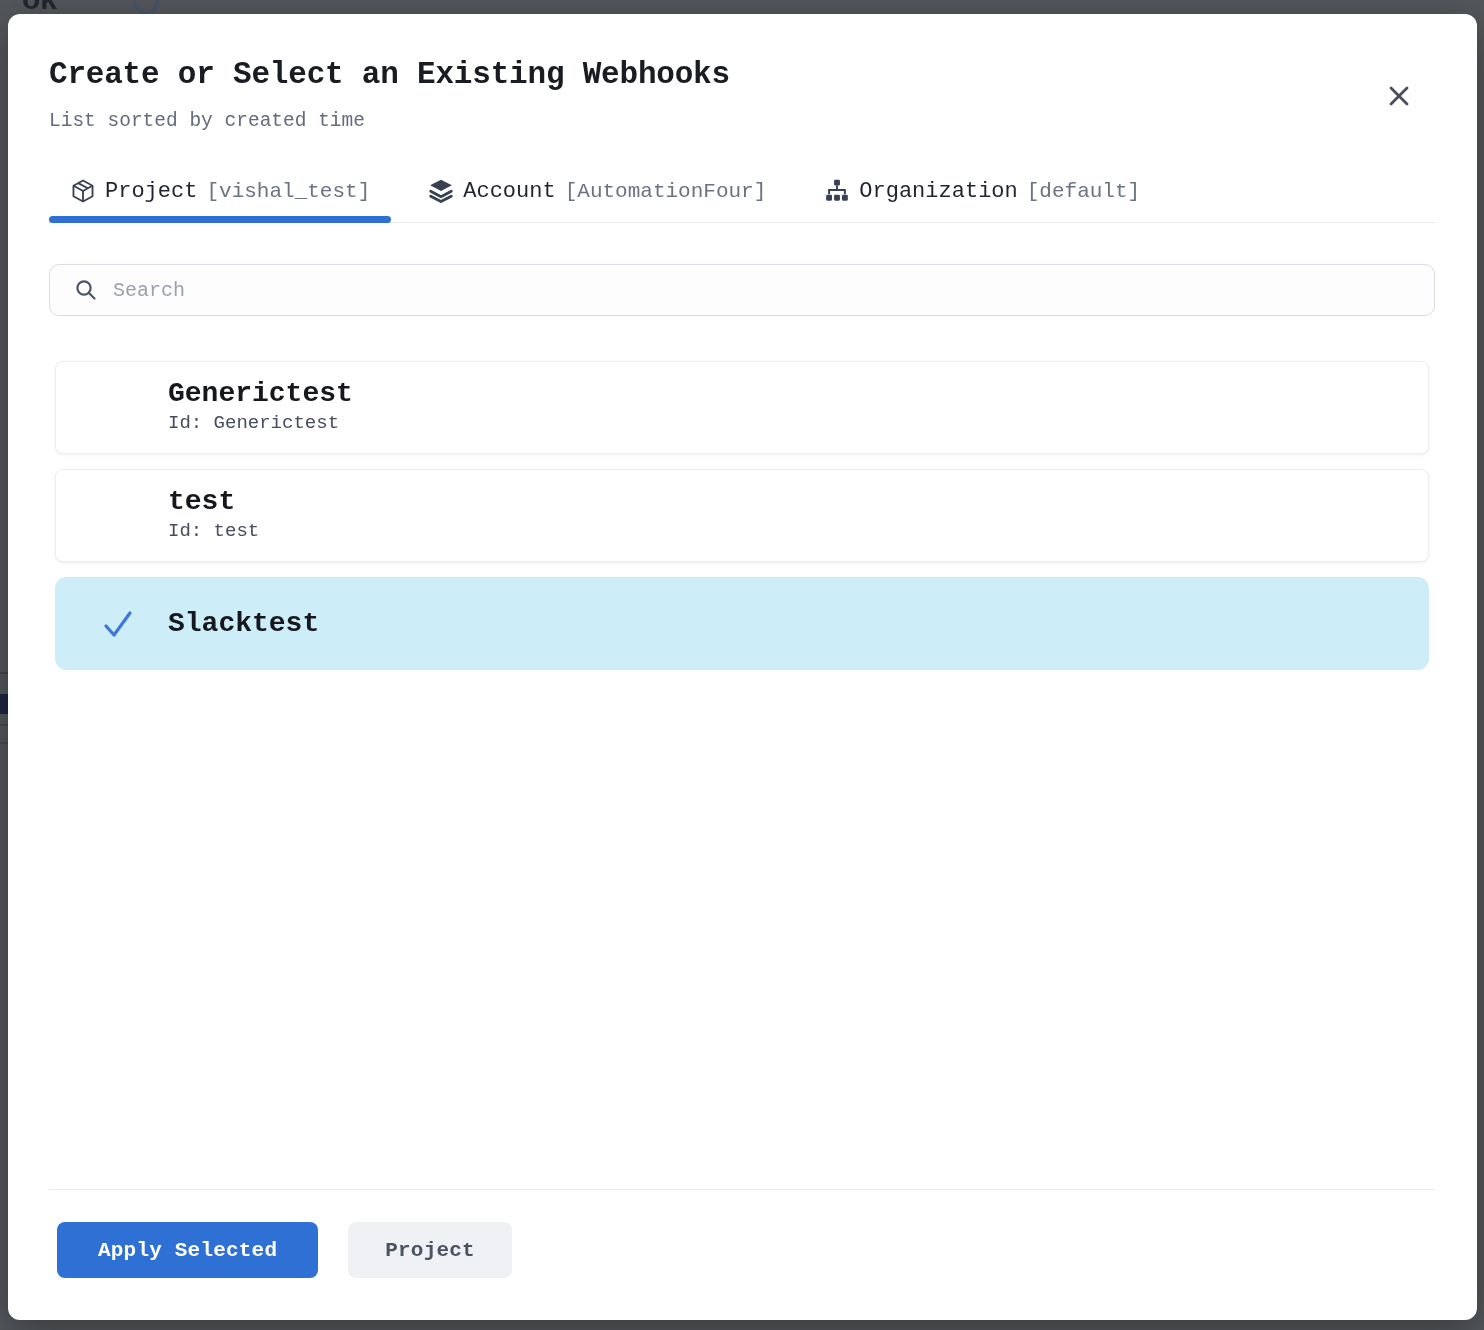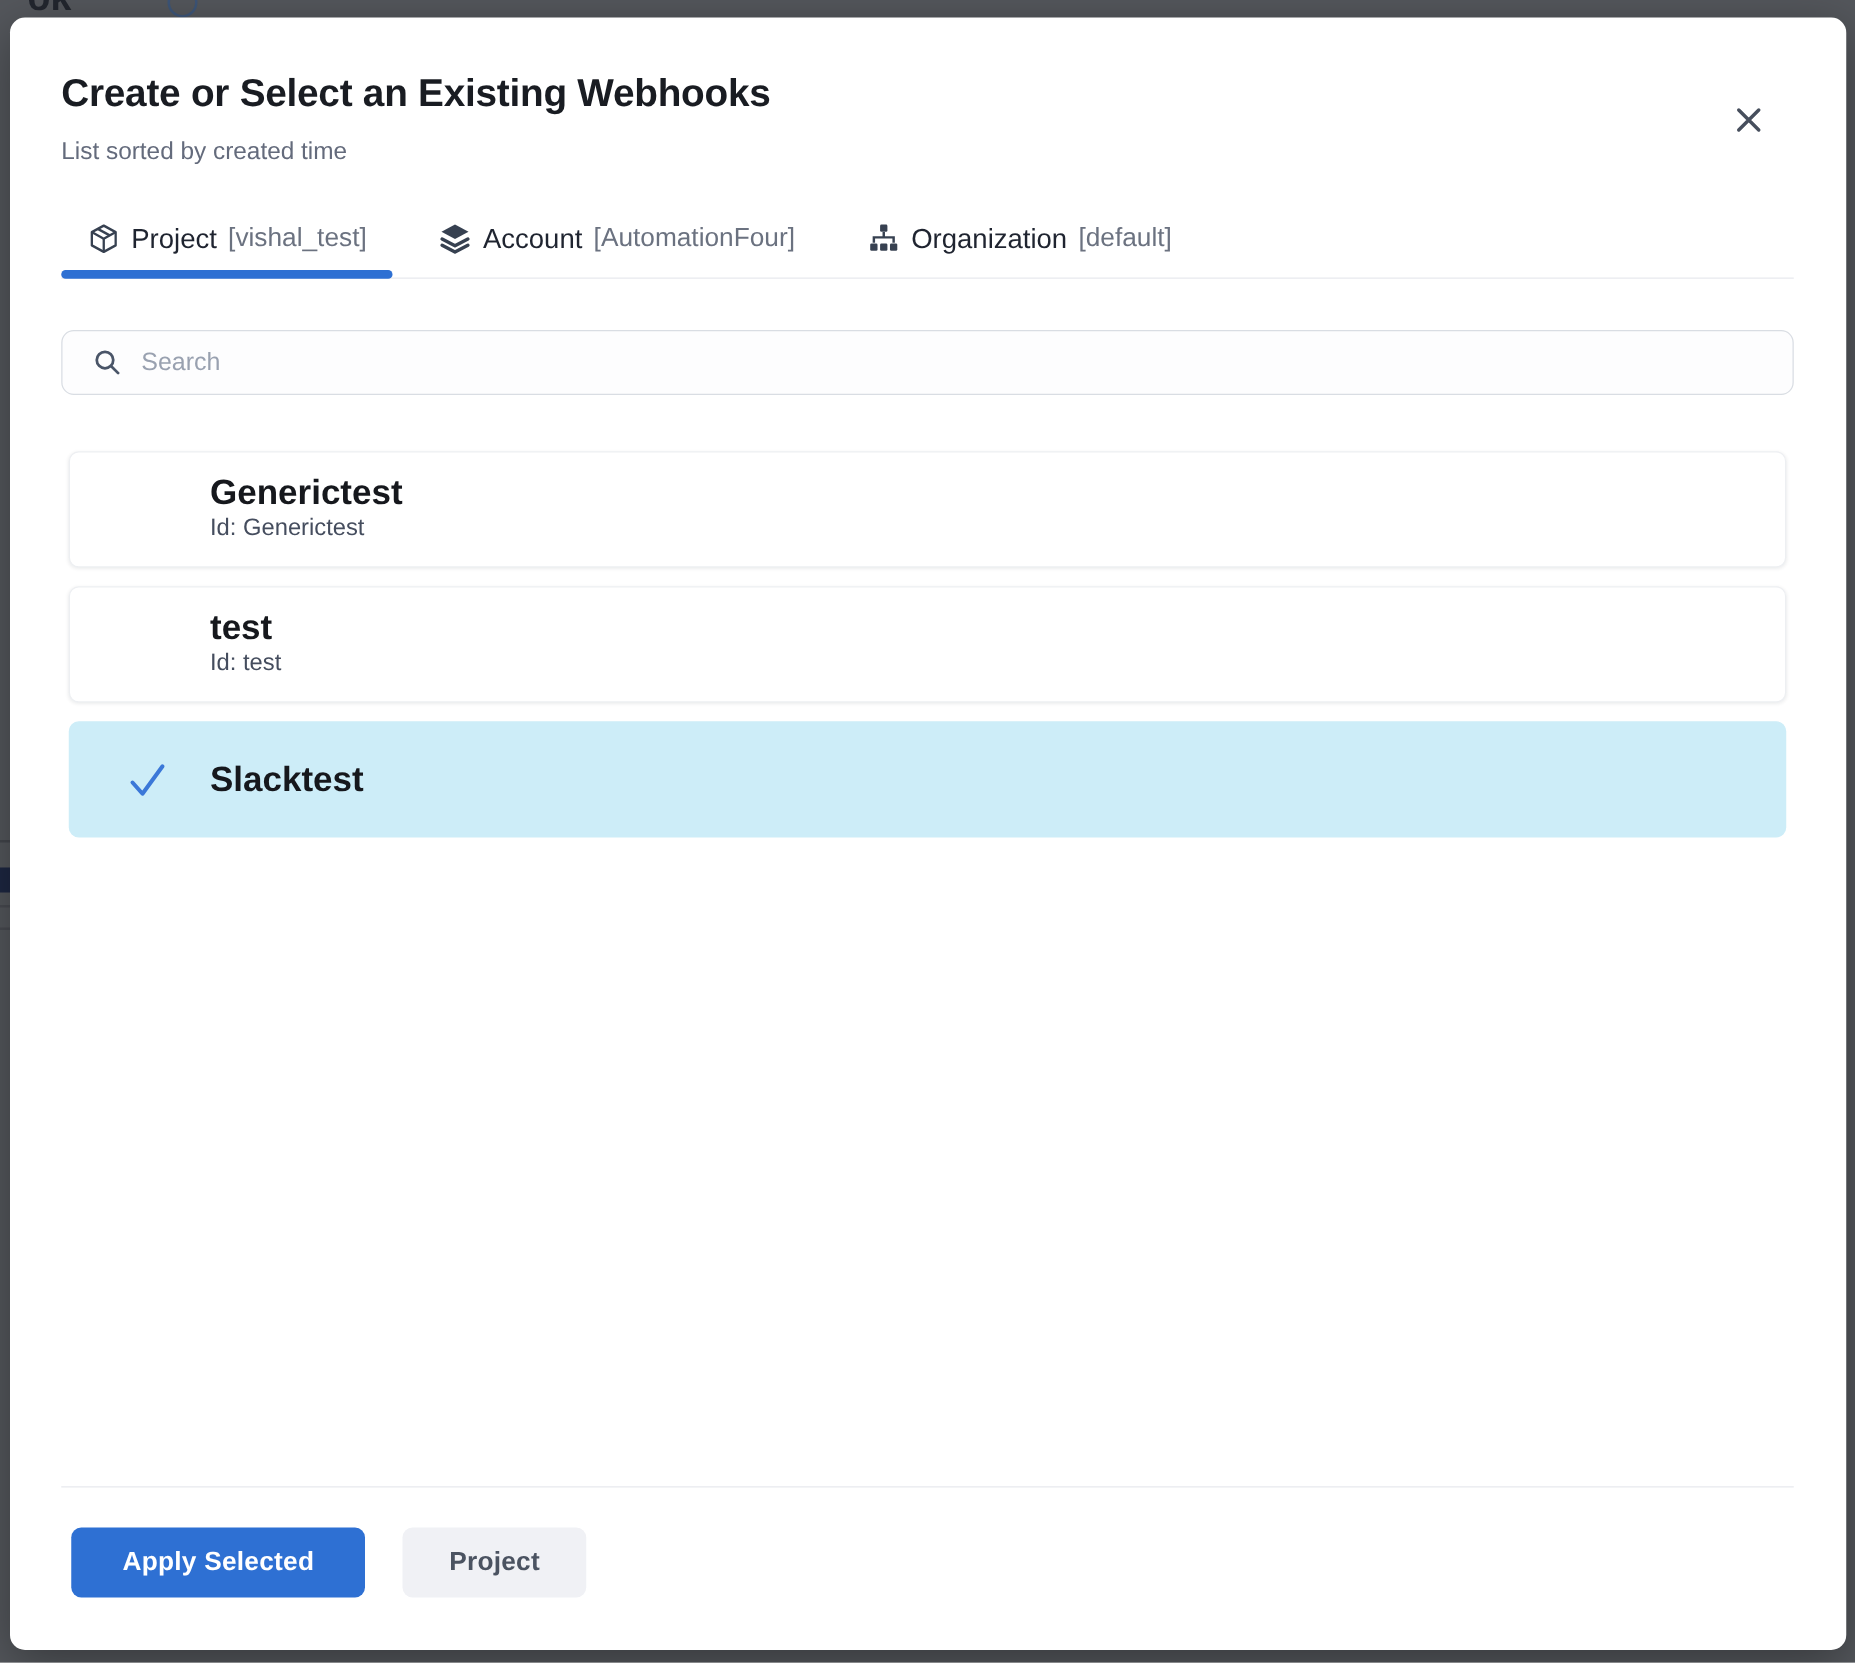--- a/index.html
+++ b/index.html
@@ -33,20 +33,21 @@
   .bg-left-line2{position:absolute;left:0;top:724px;width:8px;height:2px;background:#484b51;}
   .bg-left-line3{position:absolute;left:0;top:742px;width:8px;height:2px;background:#484b51;}
 
   
   .modal{
     position:absolute;left:8px;top:14px;right:7px;bottom:10px;
     background:#ffffff;border-radius:12px;
     box-shadow:0 10px 40px rgba(0,0,0,.35);
     display:flex;flex-direction:column;
     padding:42px 42px 0 41px;
+    font-family:Liberation Mono, monospace;
   }
   .modal-title{
     font-size:31px;font-weight:700;color:var(--text-dark);
     line-height:38px;letter-spacing:-.2px;
   }
   .modal-subtitle{
     margin-top:14px;font-size:19.5px;color:var(--text-gray);line-height:26px;
   }
   .close-btn{
     position:absolute;top:67px;right:63px;width:30px;height:30px;
@@ -89,20 +90,21 @@
     position:relative;height:93px;border-radius:8px;background:#ffffff;
     border:1px solid #edeff2;
     box-shadow:0 1px 3px rgba(16,24,40,.08);
     display:flex;flex-direction:column;justify-content:center;
     padding-left:112px;cursor:pointer;
   }
   .item.selected{
     background:var(--selected-bg);
     border-color:var(--selected-bg);
     box-shadow:none;
+    border-radius:11px;
   }
   .item .check{display:none;}
   .item.selected .check{
     display:block;position:absolute;left:44px;top:50%;transform:translateY(-50%);
     width:36px;height:36px;
   }
   .item-name{font-size:28px;font-weight:700;color:#16181d;line-height:27px;}
   .item-id{font-size:19px;color:#454d5e;line-height:26px;margin-top:3px;}
 
   .spacer{flex:1;}

